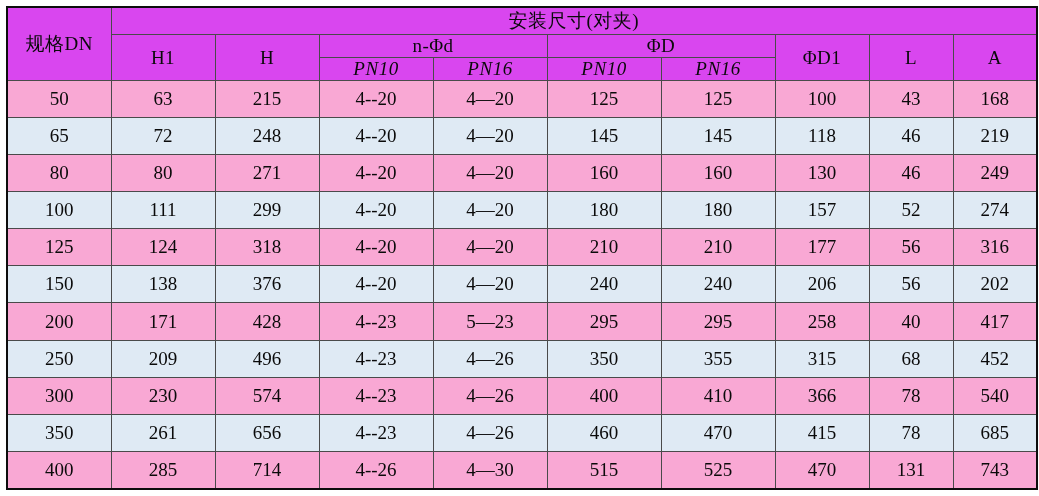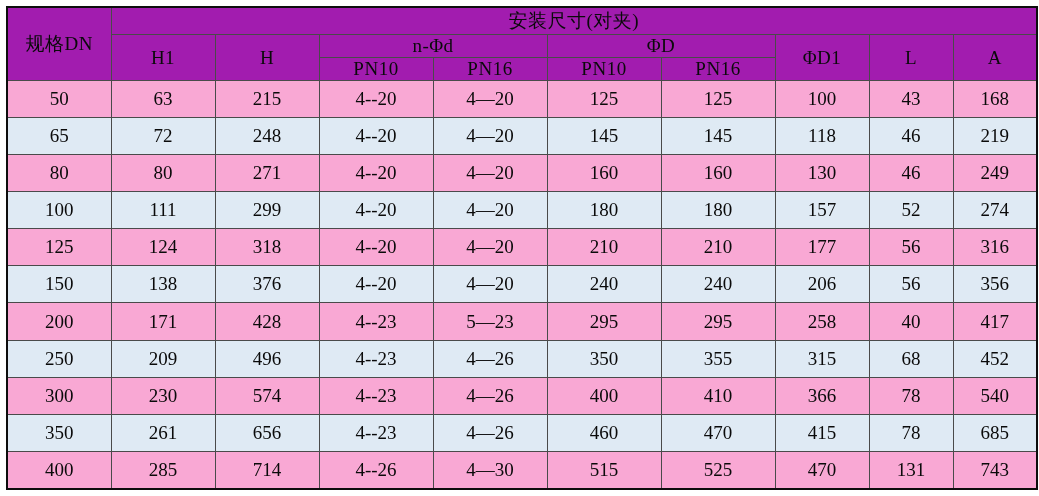--- a/index.html
+++ b/index.html
@@ -29,32 +29,33 @@
   table.spec th,
   table.spec td {
     border: 1px solid #4a4a4a;
     text-align: center;
     vertical-align: middle;
     font-weight: normal;
     color: #0a0a0a;
     padding: 0;
   }
   table.spec thead th {
-    background: #a21caf;
+    background: #d946ef;
     font-size: 19px;
     letter-spacing: 0.5px;
   }
   .hdr-top {
     font-size: 20px;
   }
   .hdr-dn {
     font-size: 19px;
   }
   .hdr-sub {
     font-size: 17px;
+    font-style: italic;
   }
   table.spec tbody td {
     font-size: 19px;
     height: 34px;
   }
   tbody tr.odd td {
     background: #f9a8d4;
   }
   tbody tr.even td {
     background: #dfeaf4;
@@ -174,21 +175,21 @@
       <tr class="even">
         <td>150</td>
         <td>138</td>
         <td>376</td>
         <td>4--20</td>
         <td>4—20</td>
         <td>240</td>
         <td>240</td>
         <td>206</td>
         <td>56</td>
-        <td>356</td>
+        <td>202</td>
       </tr>
       <tr class="odd">
         <td>200</td>
         <td>171</td>
         <td>428</td>
         <td>4--23</td>
         <td>5—23</td>
         <td>295</td>
         <td>295</td>
         <td>258</td>

